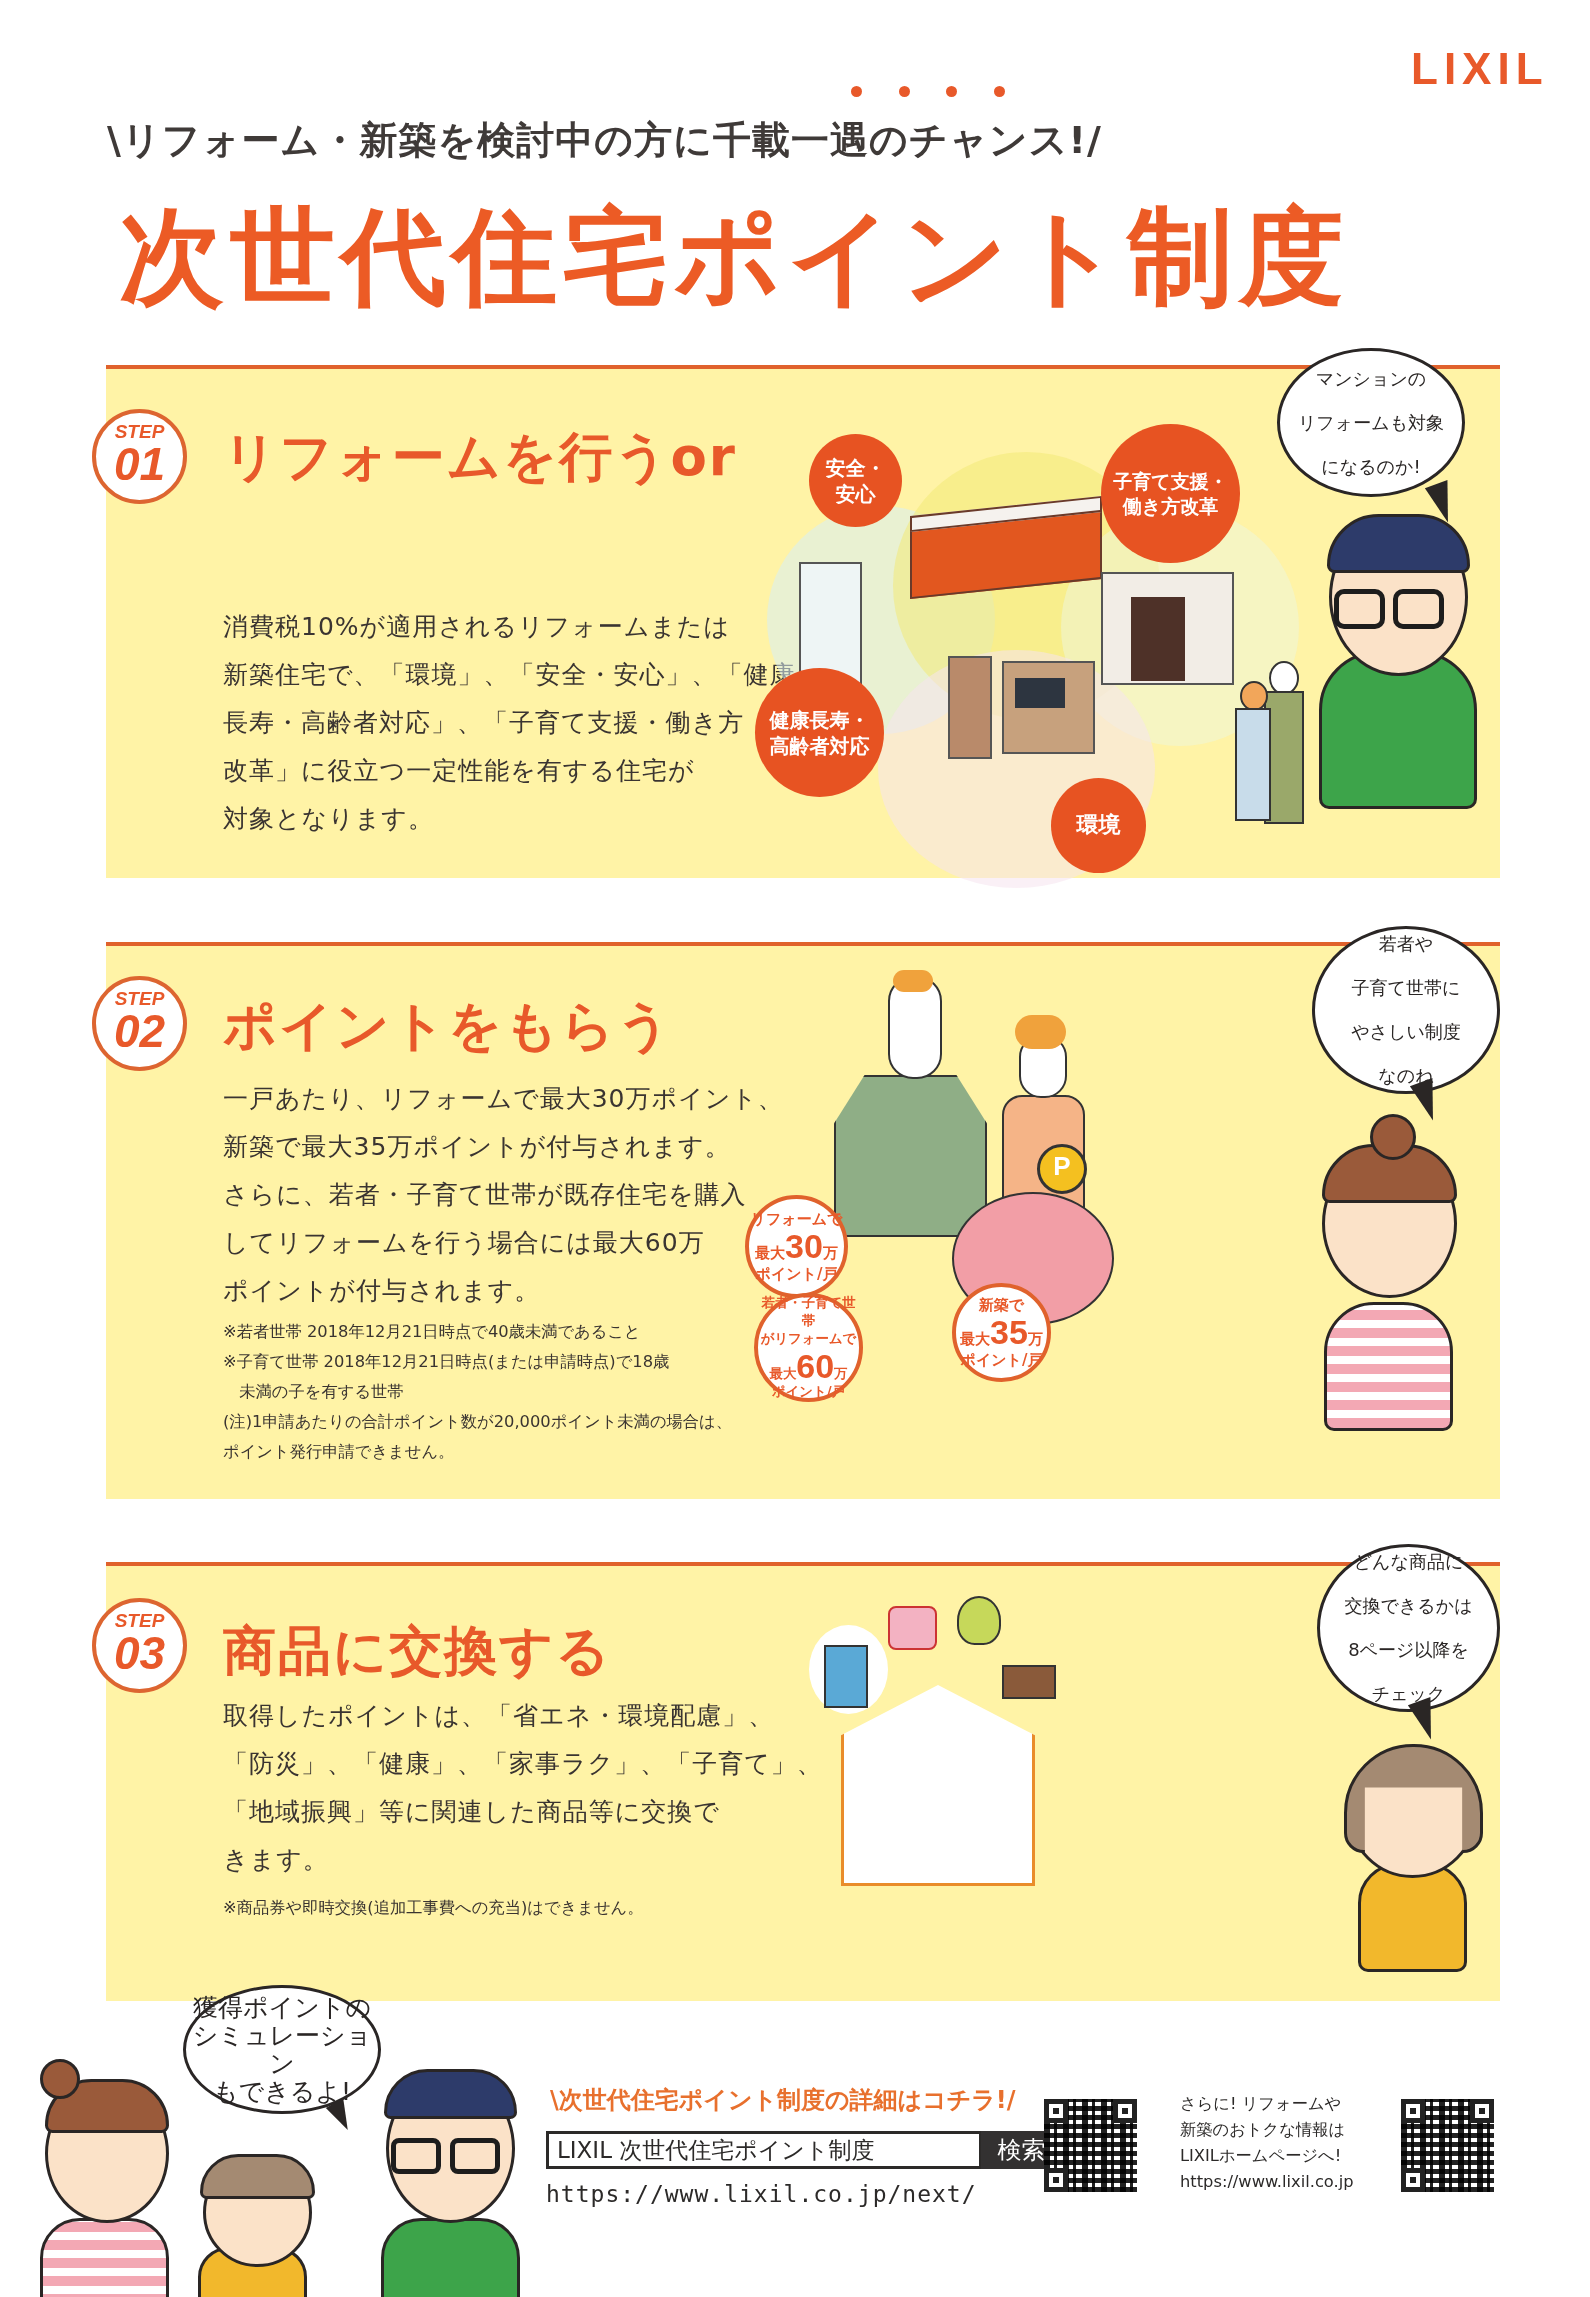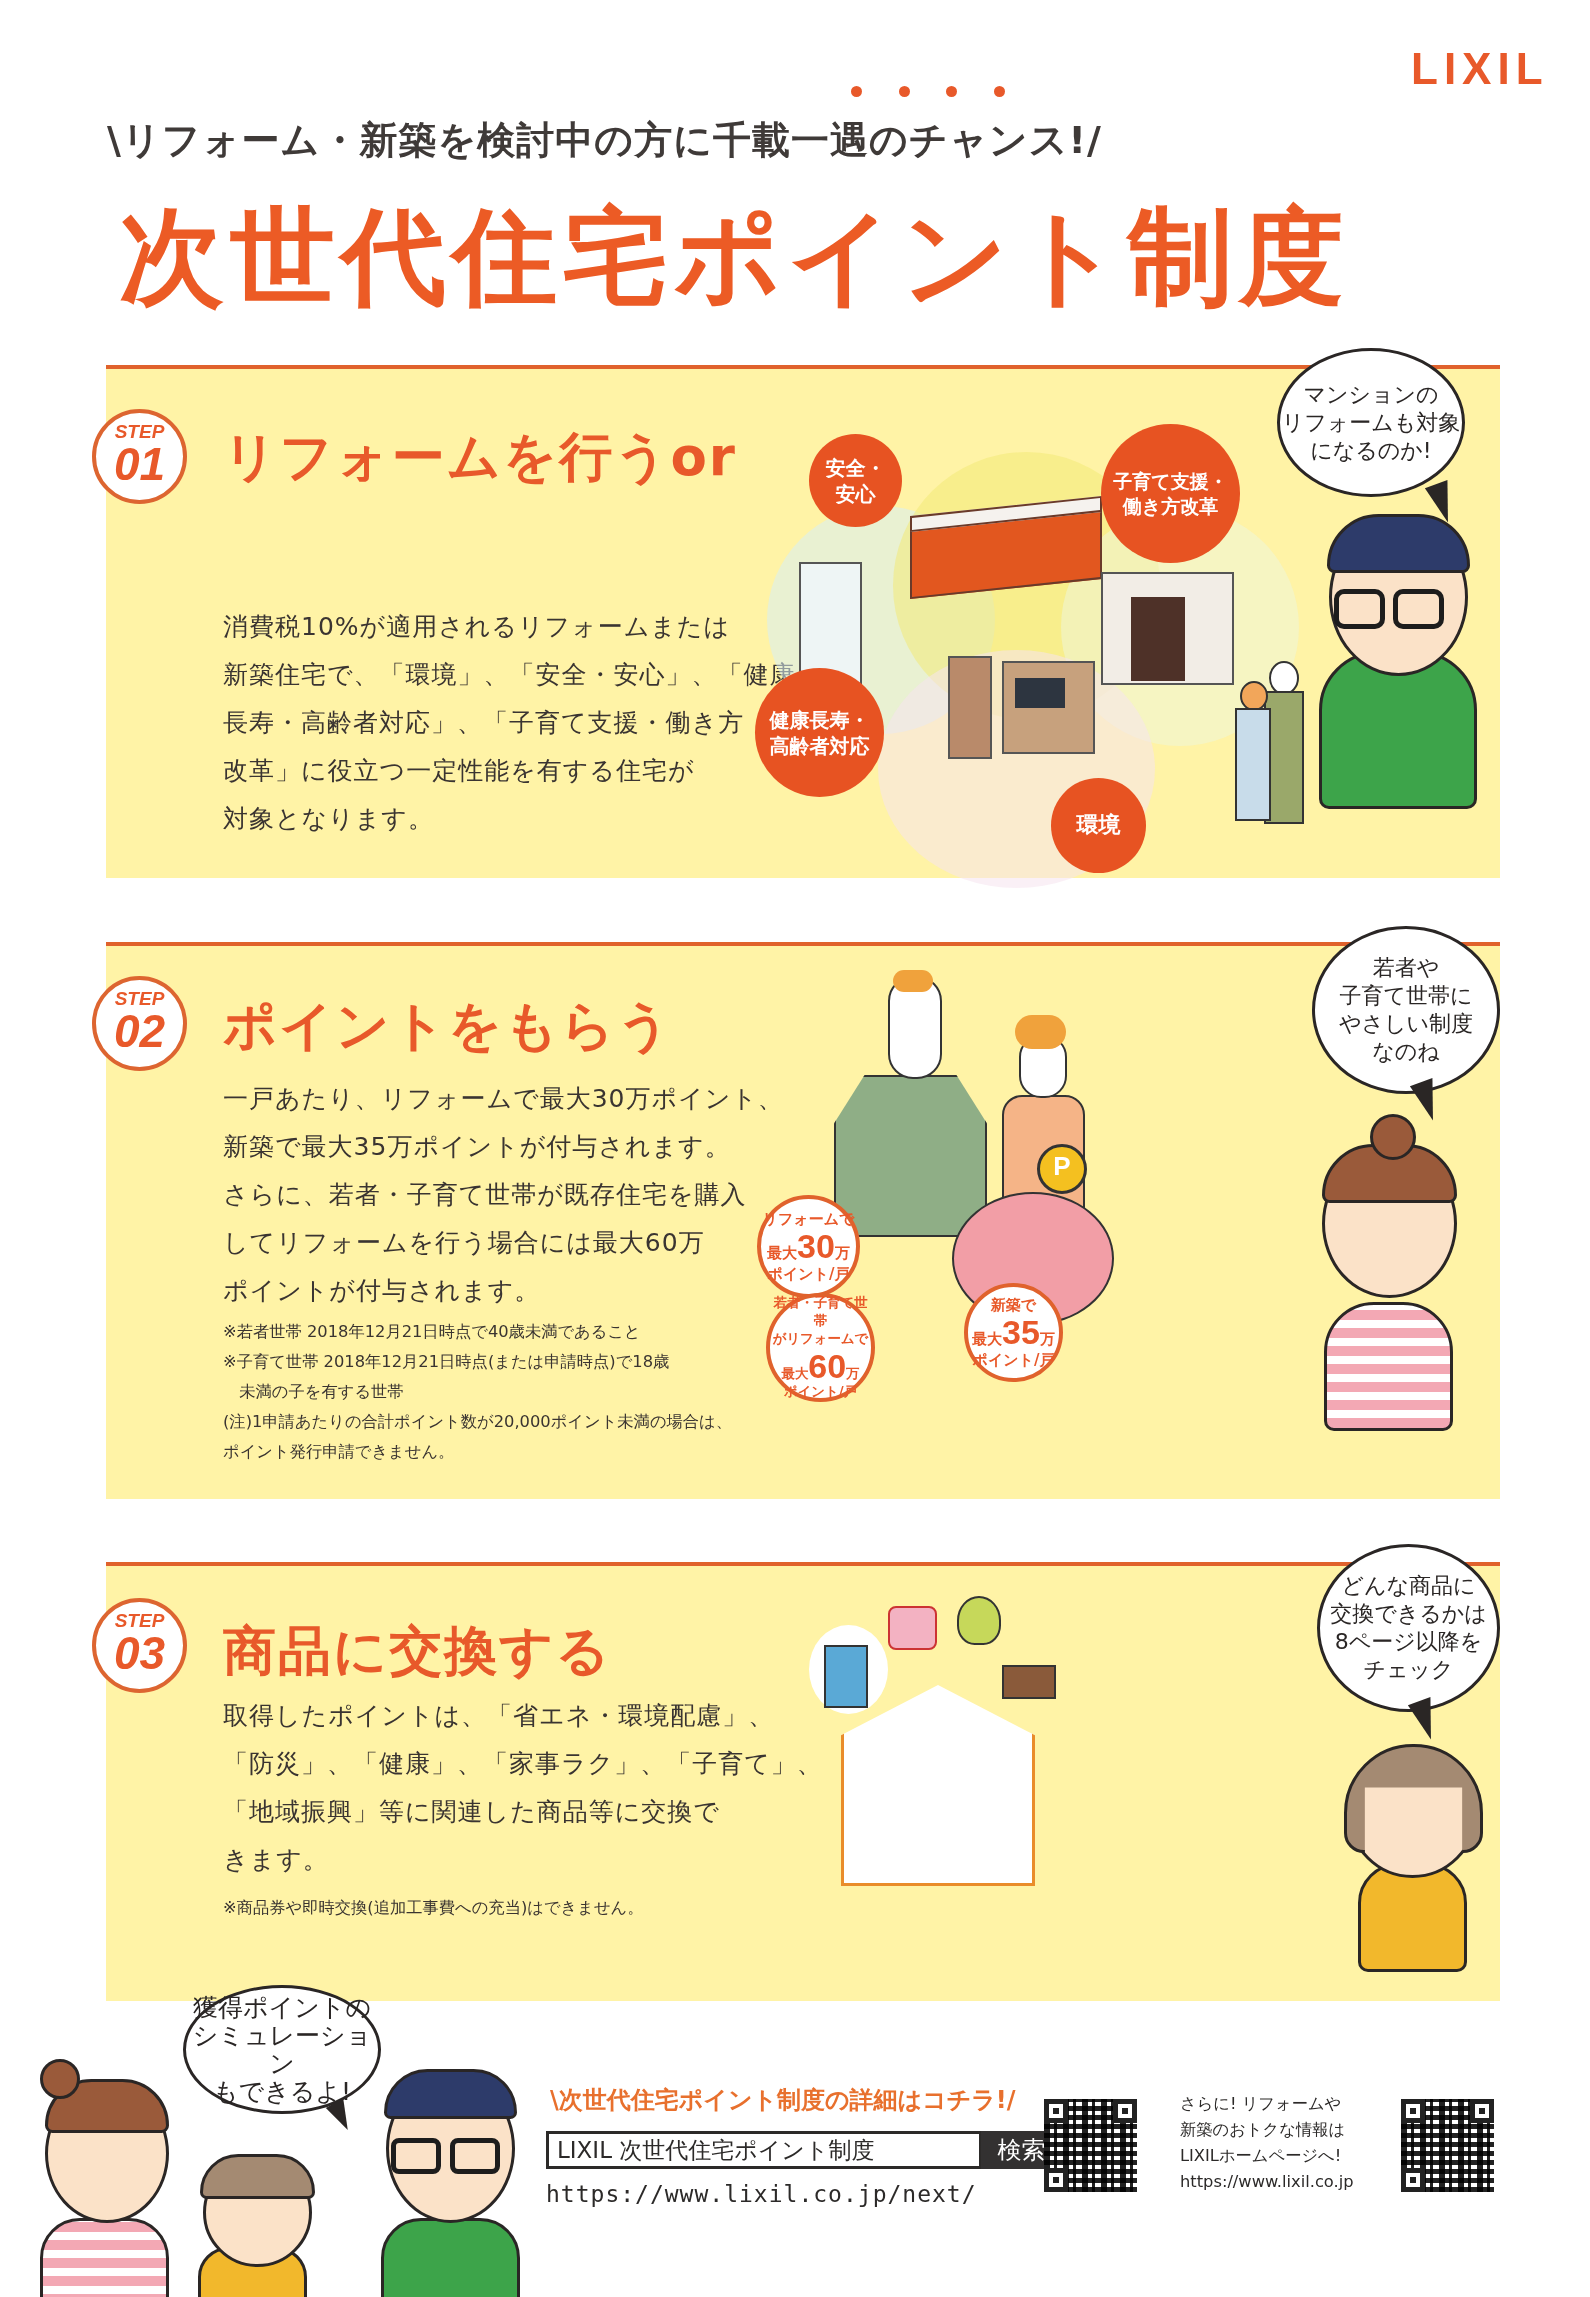--- a/index.html
+++ b/index.html
@@ -14,24 +14,24 @@
   
   .panel{position:absolute;left:106px;width:1394px;background:#fff3a6;border-top:4px solid #e0622c;}
   .step-badge{position:absolute;left:-14px;top:40px;width:95px;height:95px;border-radius:50%;border:4px solid #dd6530;background:#ffffff;text-align:center;box-sizing:border-box;font-style:italic;}
   .step-badge .s{display:block;font-family:"Liberation Sans",sans-serif;font-weight:bold;font-size:19px;color:#e8592a;margin-top:10px;line-height:18px;}
   .step-badge .n{display:block;font-family:"Liberation Sans",sans-serif;font-weight:bold;font-size:46px;color:#e8592a;line-height:46px;}
   .step-title{position:absolute;left:117px;font-size:53px;font-weight:bold;color:#e8592a;line-height:73px;white-space:nowrap;letter-spacing:2px;}
   .body-text{position:absolute;left:117px;font-size:25px;line-height:48px;color:#3a3431;white-space:pre-line;letter-spacing:1px;}
   .note{position:absolute;left:117px;font-size:16.3px;line-height:30px;color:#3a3431;white-space:pre-line;}
   .red-circle{position:absolute;border-radius:50%;background:#e75322;color:#ffffff;font-weight:bold;text-align:center;display:flex;align-items:center;justify-content:center;white-space:pre-line;line-height:1.3;}
   .soft-circle{position:absolute;border-radius:50%;opacity:.55;}
-  .pt-circle{position:absolute;border-radius:50%;background:#ffffff;border:4px solid #e0622c;color:#e8592a;font-weight:bold;text-align:center;display:flex;flex-direction:column;align-items:center;justify-content:center;box-sizing:border-box;font-size:15px;line-height:1.35;margin-left:12px;}
+  .pt-circle{position:absolute;border-radius:50%;background:#ffffff;border:4px solid #e0622c;color:#e8592a;font-weight:bold;text-align:center;display:flex;flex-direction:column;align-items:center;justify-content:center;box-sizing:border-box;font-size:15px;line-height:1.35;}
   .pt-circle .big{font-size:34px;line-height:34px;font-family:"Liberation Sans",sans-serif;}
   
-  .bubble{position:absolute;background:#ffffff;border:3px solid #2a2625;border-radius:50%;text-align:center;display:flex;align-items:center;justify-content:center;white-space:pre-line;font-size:22px;line-height:28px;color:#2a2625;box-sizing:border-box;}
+  .bubble{position:absolute;background:#ffffff;border:3px solid #2a2625;border-radius:50%;text-align:center;display:flex;align-items:center;justify-content:center;white-space:pre-line;font-size:18px;line-height:44px;color:#2a2625;box-sizing:border-box;}
   .tail{position:absolute;width:0;height:0;}
   
   #cta{left:550px;top:2084px;font-size:24px;font-weight:bold;color:#e8702d;white-space:nowrap;}
   #search-box{left:546px;top:2131px;width:436px;height:38px;border:3px solid #2c2a29;background:#fff;box-sizing:border-box;font-size:23px;line-height:32px;padding-left:8px;color:#2c2a29;white-space:nowrap;}
   #search-btn{left:981px;top:2131px;width:81px;height:38px;background:#333131;color:#fff;font-size:24px;line-height:38px;text-align:center;}
   #url1{left:546px;top:2181px;font-family:"DejaVu Sans Mono",monospace;font-size:23px;color:#2c2a29;letter-spacing:1px;}
   #more-text{left:1180px;top:2091px;font-size:16.3px;line-height:26px;color:#2c2a29;white-space:pre-line;}
   .qr{position:absolute;width:93px;height:93px;background:
       repeating-linear-gradient(90deg,#222 0 6px,#fff 6px 10px,#222 10px 13px,#fff 13px 19px),
       repeating-linear-gradient(0deg,#222 0 5px,#fff 5px 9px);

